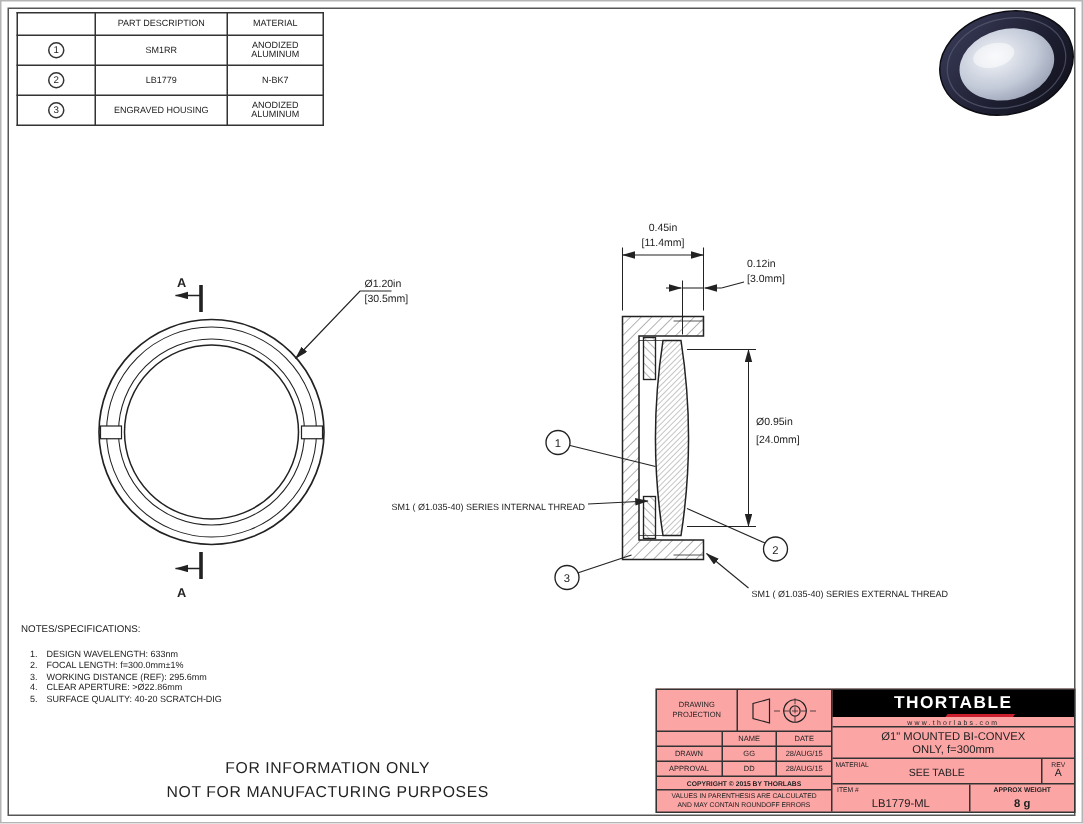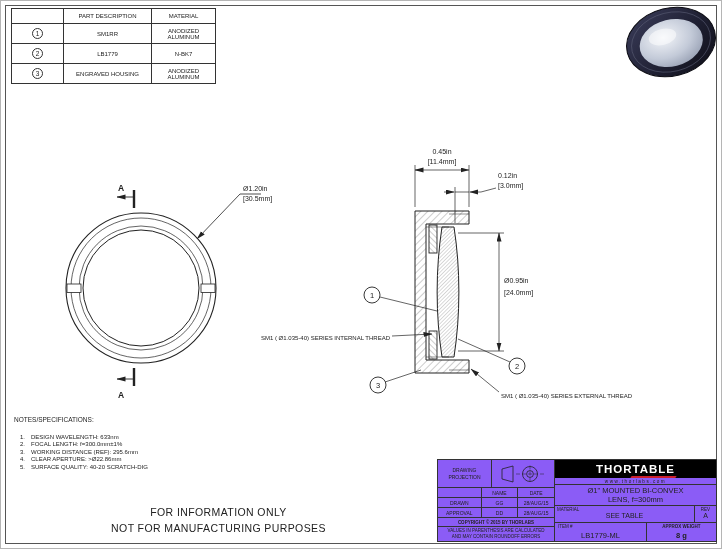--- a/index.html
+++ b/index.html
@@ -39,21 +39,21 @@
   .dt{font-size:7px;}
   .dts{font-size:6px;}
   .sa{font-size:8.5px;font-weight:bold;}
   .bn{font-size:7.5px;}
 
   
   .photo{position:absolute;left:620px;top:0;width:100px;height:85px;}
 
   
   .tb{position:absolute;left:436px;top:458px;width:280px;height:83px;
-    border:1px solid #333;background:#8b5cf6;font-size:6px;}
+    border:1px solid #333;background:#fca5a5;font-size:6px;}
   .tb-left{position:absolute;left:0;top:0;bottom:0;width:117px;border-right:1px solid #333;}
   .tb-dp{position:absolute;left:0;top:0;width:54px;height:28px;border-right:1px solid #333;
     border-bottom:1px solid #333;display:flex;align-items:center;justify-content:center;
     text-align:center;font-size:5px;line-height:6.5px;padding:2px;}
   .tb-proj{position:absolute;left:54px;top:0;right:0;height:28px;border-bottom:1px solid #333;
     display:flex;align-items:center;justify-content:center;}
   .tb-row{position:absolute;left:0;right:0;height:10px;display:flex;font-size:5px;}
   .tb-row>div{border-right:1px solid #333;border-bottom:1px solid #333;display:flex;
     align-items:center;justify-content:center;}
   .tb-row>div:last-child{border-right:none;}
@@ -298,21 +298,21 @@
     </div>
 
     <div class="tb-right">
       <div class="tb-logo">
         <span class="thor">THOR</span>
           <span class="labs">TABLE</span>
       </div>
       <div class="tb-site">www.thorlabs.com</div>
       <div class="tb-title">
         <div>Ø1" MOUNTED BI-CONVEX</div>
-        <div>LENS, f=300mm</div>
+        <div>ONLY, f=300mm</div>
       </div>
       <div class="tb-matrow">
         <div class="tb-mat">
           <span class="lbl">MATERIAL</span>
           <span class="val">SEE TABLE</span>
         </div>
         <div class="tb-rev">
           <span class="lbl">REV</span>
           <span class="val">A</span>
         </div>

